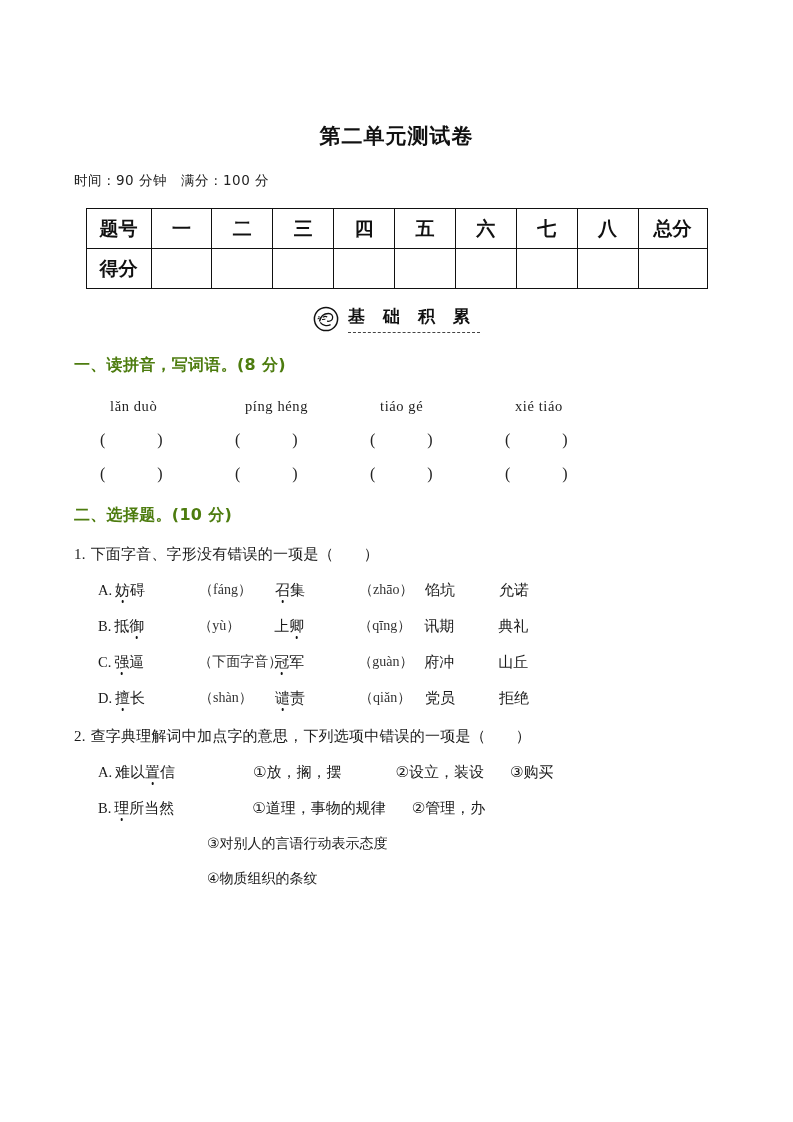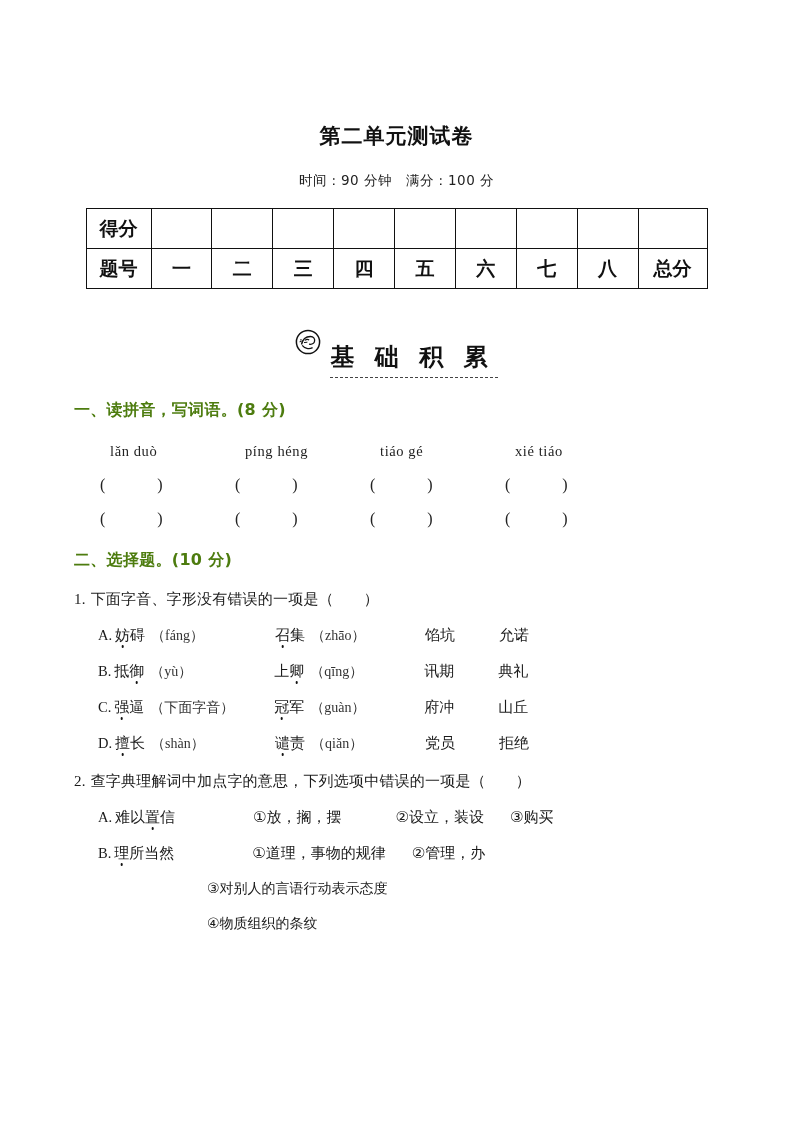--- a/index.html
+++ b/index.html
@@ -28,21 +28,21 @@
     text-align: center;
     font-family: "DejaVu Sans", "Liberation Sans", sans-serif;
     font-weight: bold;
     font-size: 21px;
     letter-spacing: 1px;
     margin: 0;
     padding-top: 122px;
     color: #111;
   }
   .doc-meta {
-    text-align: center;
+    text-align: left;
     font-size: 13.5px;
     font-family: "DejaVu Sans", "Liberation Sans", sans-serif;
     margin-top: 22px;
     color: #222;
     letter-spacing: 0.5px;
   }
   .doc-meta .meta-gap { display: inline-block; width: 14px; }
 
   
   .score-table-wrap {
@@ -88,26 +88,25 @@
     flex: 0 0 26px;
     position: relative;
   }
   .banner-text-wrap {
     position: relative;
     padding-bottom: 5px;
   }
   .banner-text {
     font-family: "DejaVu Sans", "Liberation Sans", sans-serif;
     font-weight: bold;
-    font-size: 24px;
+    font-size: 17px;
     letter-spacing: 6px;
     color: #111;
     display: block;
     padding-right: 4px;
-    margin-top: 36px;
   }
   .banner-dashes {
     position: absolute;
     left: 0;
     right: 0;
     bottom: 0;
     height: 0;
     border-bottom: 1.6px dashed #444;
   }
 
@@ -185,21 +184,21 @@
   .opt-pinyin {
     font-family: "Liberation Serif", "DejaVu Serif", serif;
     font-size: 14px;
     color: #333;
     margin-left: 6px;
     flex: 0 0 auto;
   }
   .col-a { width: 160px; }
   .col-b { width: 150px; }
   .col-c { width: 74px; }
-  .seg { display: flex; align-items: flex-end; }
+  .seg { display: flex; align-items: flex-start; gap: 48px; }
 
   
   .dotc {
     position: relative;
     display: inline-block;
   }
   .dotc::after {
     content: "";
     position: absolute;
     left: 50%;
@@ -232,44 +231,44 @@
 
   <h1 class="doc-title">第二单元测试卷</h1>
 
   <div class="doc-meta">
     <span>时间：90 分钟</span><span class="meta-gap"></span><span>满分：100 分</span>
   </div>
 
   <div class="score-table-wrap">
     <table class="score-table">
       <tbody>
-        <tr>
-          <td class="label-cell">得分</td>
-          <td></td>
-          <td></td>
-          <td></td>
-          <td></td>
-          <td></td>
-          <td></td>
-          <td></td>
-          <td></td>
-          <td class="total-cell"></td>
-        </tr>
         <tr>
           <td class="label-cell">题号</td>
           <td>一</td>
           <td>二</td>
           <td>三</td>
           <td>四</td>
           <td>五</td>
           <td>六</td>
           <td>七</td>
           <td>八</td>
           <td class="total-cell">总分</td>
         </tr>
+        <tr>
+          <td class="label-cell">得分</td>
+          <td></td>
+          <td></td>
+          <td></td>
+          <td></td>
+          <td></td>
+          <td></td>
+          <td></td>
+          <td></td>
+          <td class="total-cell"></td>
+        </tr>
       </tbody>
     </table>
   </div>
 
   <div class="section-banner">
     <div class="banner-inner">
       <span class="banner-icon">
         <svg width="26" height="26" viewBox="0 0 26 26" aria-hidden="true">
           <circle cx="13" cy="13" r="11.6" fill="#ffffff" stroke="#111" stroke-width="1.5"></circle>
           <path d="M6.5 15.5 C7.5 10.5, 11 7.5, 15.5 7.5 C18.5 7.5, 20 9.5, 19.6 12 C19.2 14.5, 16.5 15.5, 14 15.2" fill="none" stroke="#111" stroke-width="1.3"></path>

